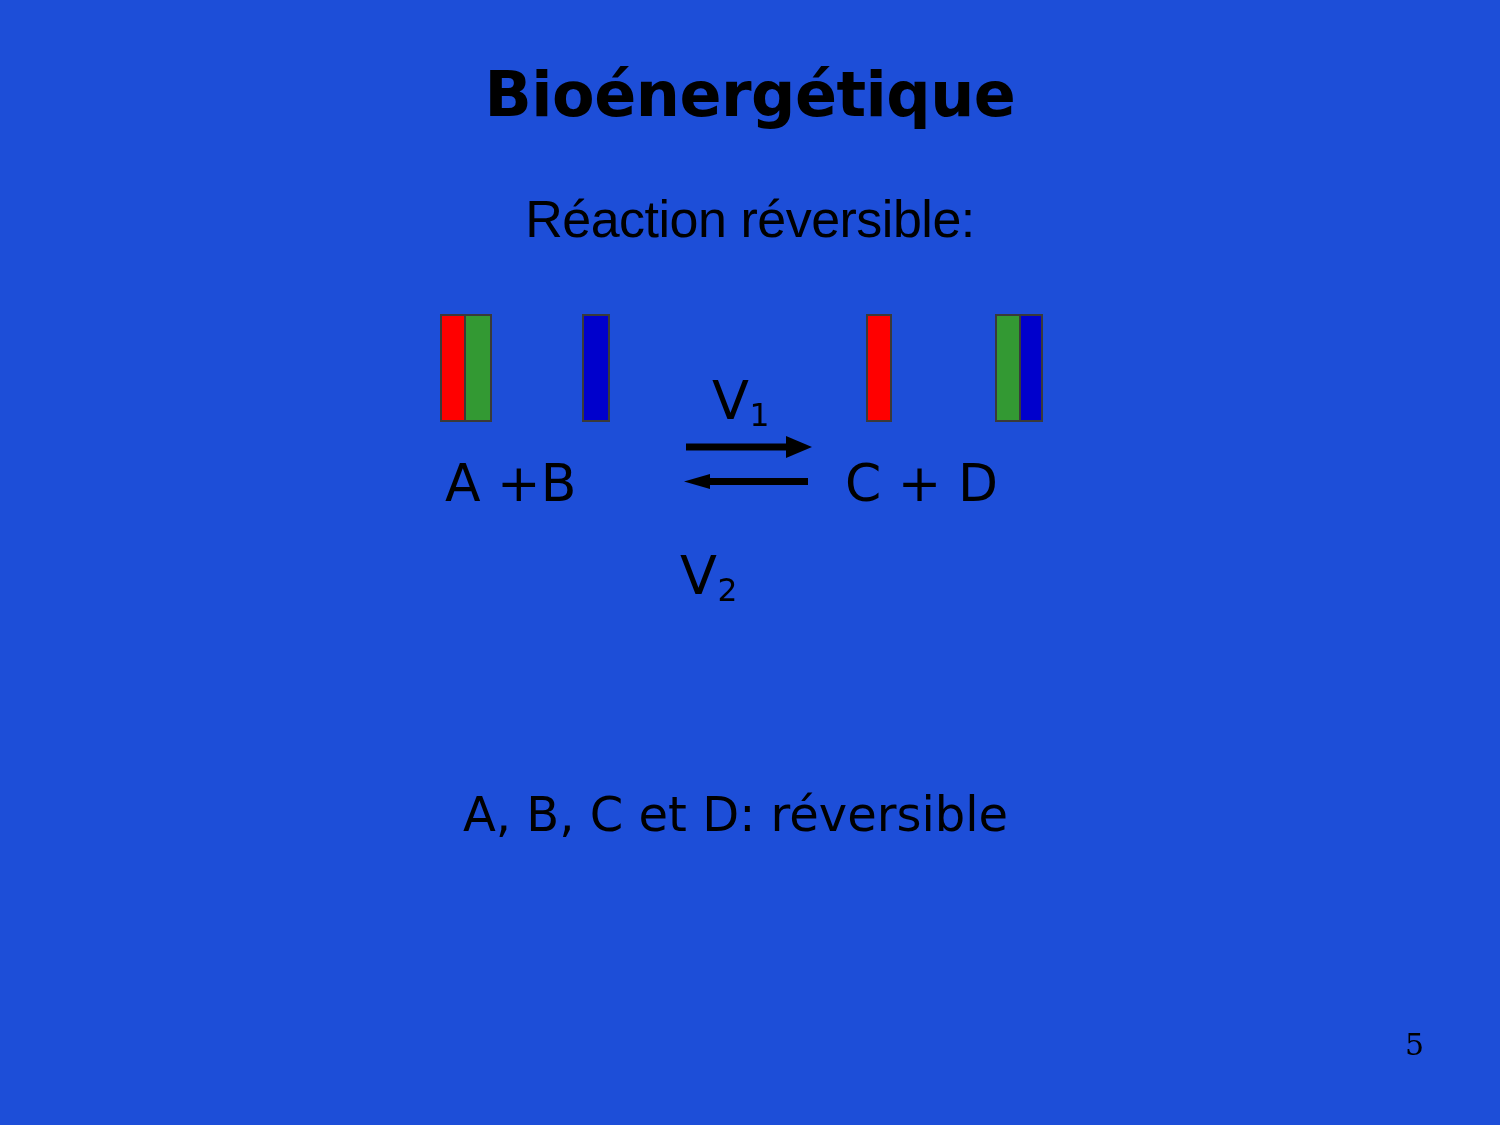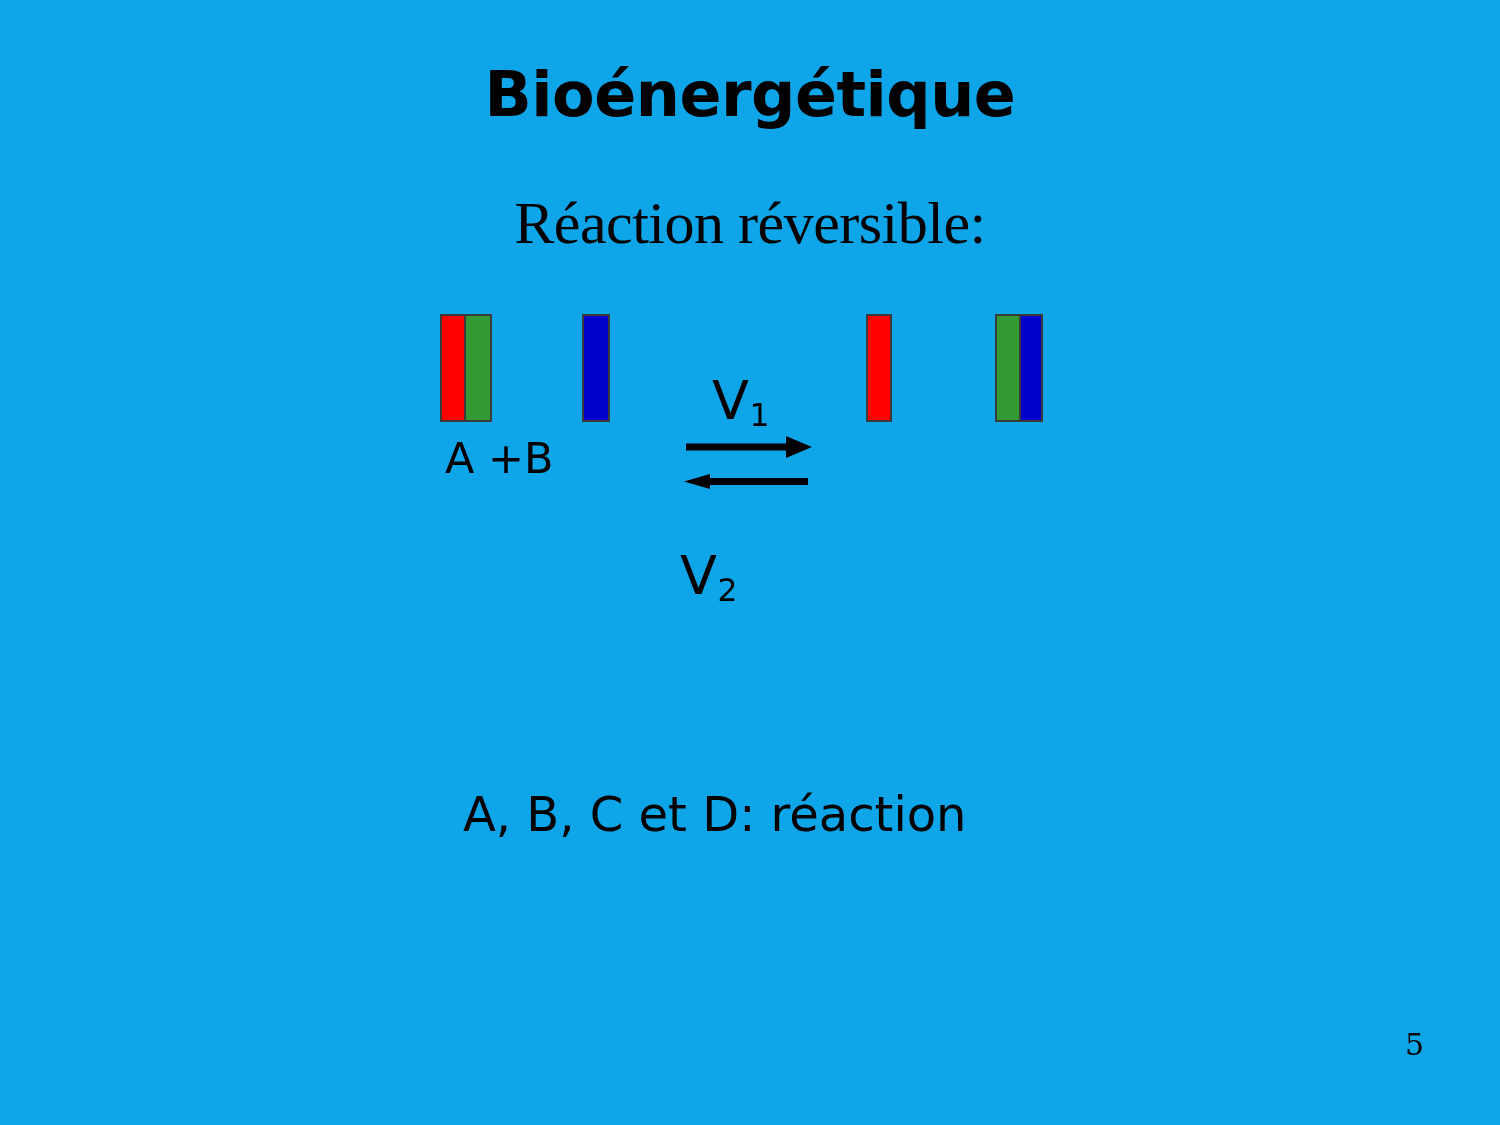--- a/index.html
+++ b/index.html
@@ -36,23 +36,23 @@
     white-space: pre;
   }
 
   
   .slide-subtitle {
     position: absolute;
     left: 0;
     top: 192px;
     width: 1500px;
     text-align: center;
-    font-family: Liberation Serif, serif;
-    font-weight: normal;
-    font-size: 60px;
+    font-family: Liberation Sans, sans-serif;
+    font-weight: normal;
+    font-size: 52px;
     line-height: 1.05;
     letter-spacing: -0.5px;
     color: #000000;
     white-space: pre;
   }
 
   
   #reaction-diagram {
     position: absolute;
     left: 0;
@@ -82,24 +82,25 @@
   #bar-group-a { left: 440px; }
   #bar-group-b { left: 582px; }
   #bar-group-c { left: 866px; }
   #bar-group-d { left: 995px; }
 
   
   .eq-term {
     position: absolute;
     font-family: "DejaVu Sans", sans-serif;
     font-weight: normal;
-    font-size: 43px;
+    font-size: 52px;
     line-height: 1;
     color: #000000;
     white-space: pre;
+    margin-top: 20px;
   }
   #eq-left  { left: 445px; top: 437px; }
   #eq-right { left: 845px; top: 437px; }
 
   
   .v-label {
     position: absolute;
     font-family: "DejaVu Sans", sans-serif;
     font-weight: normal;
     font-size: 54px;
@@ -149,21 +150,21 @@
     font-family: "DejaVu Serif", serif;
     font-size: 30px;
     line-height: 1;
     color: #000000;
     text-align: right;
   }
 </style>
 </head>
 <body>
 
-<div id="slide" style="background: #0ea5e9; color: rgb(0, 0, 0);">
+<div id="slide" style="background: #1d4ed8; color: rgb(0, 0, 0);">
 
   <div class="slide-title">Bioénergétique</div>
 
   <div class="slide-subtitle">Réaction réversible:</div>
 
   <div id="reaction-diagram">
 
     <div class="bar-group" id="bar-group-a">
         <div class="bar-seg" style="width: 26px; background: rgb(255, 0, 0); border-color: rgb(58, 58, 58);"></div>
         <div class="bar-seg" style="width: 28px; background: rgb(51, 153, 51); border-color: rgb(58, 58, 58);"></div>
@@ -174,36 +175,37 @@
     <div class="bar-group" id="bar-group-c">
         <div class="bar-seg" style="width: 26px; background: rgb(255, 0, 0); border-color: rgb(58, 58, 58);"></div>
       </div>
     <div class="bar-group" id="bar-group-d">
         <div class="bar-seg" style="width: 26px; background: rgb(51, 153, 51); border-color: rgb(58, 58, 58);"></div>
         <div class="bar-seg" style="width: 24px; background: rgb(0, 0, 204); border-color: rgb(58, 58, 58);"></div>
       </div>
 
     <div class="eq-term" id="eq-left">A +B</div>
 
+    <div class="eq-term" id="eq-right">C + D</div>
 
     <div class="v-label" id="v1-label"><span>V</span><sub>1</sub></div>
 
     <div class="v-label" id="v2-label"><span>V</span><sub>2</sub></div>
 
     <svg id="arrow-pair" viewBox="0 0 145 72">
       <g fill="#000000">
         <rect x="6" y="15.5" width="108" height="7"></rect>
         <polygon points="106,8 132,19 106,30"></polygon>
       </g>
       <g fill="#000000">
         <rect x="22" y="50" width="106" height="7"></rect>
         <polygon points="30,46 4,53.5 30,61"></polygon>
       </g>
     </svg>
 
   </div>
 
-  <div class="body-line" id="body-line-1">A, B, C et D: réaction</div>
+  <div class="body-line" id="body-line-1">A, B, C et D: réversible</div>
 
 
   <div class="page-number">5</div>
 
 </div>
 
 </body></html>

